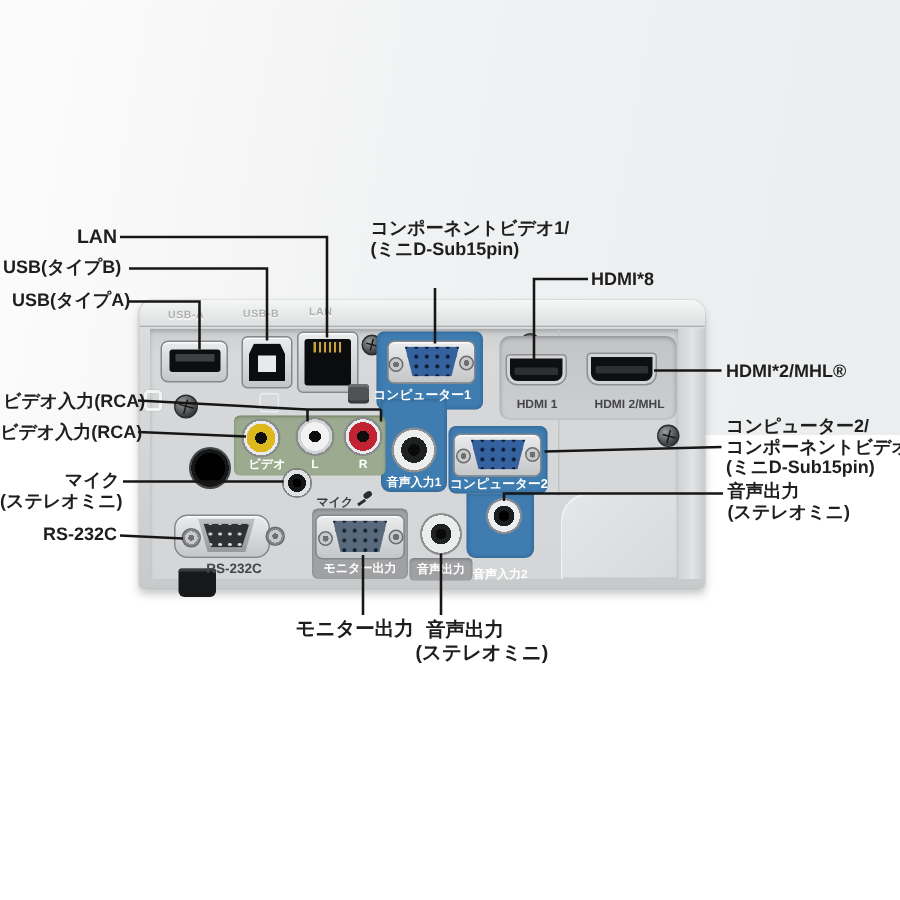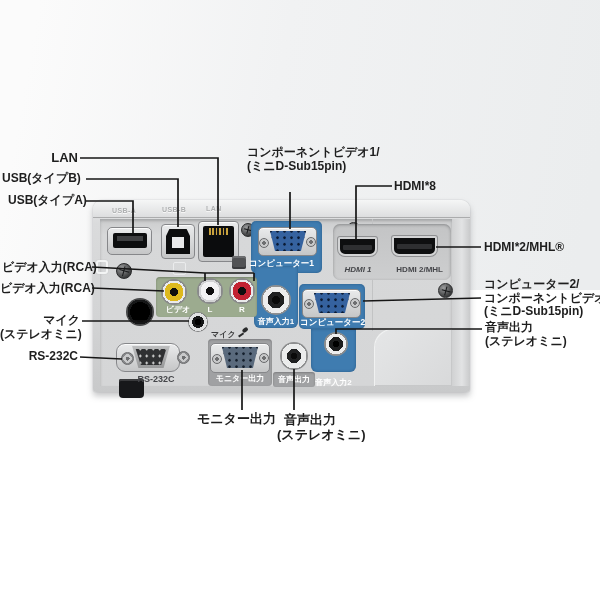--- a/index.html
+++ b/index.html
@@ -143,21 +143,21 @@
   <div class="abs vga-screw" style="left:259px;top:238px;width:10px;height:10px;"></div>
   <div class="abs vga-screw" style="left:306px;top:237px;width:10px;height:10px;"></div>
   <div class="abs dsub" style="left:270px;top:231px;width:36px;height:20px;"></div>
   <div class="abs band" style="left:236px;top:258px;width:91px;">コンピューター1</div>
   <div class="abs jack" style="left:261px;top:285px;width:30px;height:30px;background:radial-gradient(circle,#0a0a0a 0 4px,#1f2021 4px 8.5px,#eceded 8.5px 13.5px,#8e8f90 13.5px 15px);"></div>
   <div class="abs band" style="left:254px;top:317px;width:44px;font-size:8px;">音声入力1</div>
 
   <div class="abs" style="left:333px;top:224px;width:118px;height:56px;background:linear-gradient(#c3c4c5,#cdcecf);border-radius:7px;box-shadow:inset 0 1px 3px rgba(80,82,84,.5);"></div>
   <div class="abs hdmi" style="left:338px;top:237px;width:39px;height:19px;"></div>
   <div class="abs hdmi" style="left:392px;top:236px;width:45px;height:20px;"></div>
-  <div class="abs ptxt" style="left:337px;top:265px;width:42px;font-size:8px;font-style:italic;">HDMI 1</div>
+  <div class="abs ptxt" style="left:337px;top:265px;width:42px;font-size:8px;">HDMI 1</div>
   <div class="abs ptxt" style="left:383px;top:265px;width:60px;font-size:8px;text-align:right;">HDMI 2/MHL</div>
 
   <div class="abs hole" style="left:126px;top:298px;width:28px;height:28px;"></div>
 
   <div class="abs green" style="left:156px;top:277px;width:101px;height:40px;border-radius:4px;"></div>
   <div class="abs jack" style="left:161px;top:279px;width:26px;height:26px;background:radial-gradient(circle,#0e0e0e 0 4px,#ddb91e 4px 9.5px,#e9eaeb 9.5px 11.5px,#898a8b 11.5px 13px);"></div>
   <div class="abs jack" style="left:197px;top:278px;width:26px;height:26px;background:radial-gradient(circle,#0e0e0e 0 4px,#f2f2f3 4px 9.5px,#d2d3d4 9.5px 11.5px,#898a8b 11.5px 13px);"></div>
   <div class="abs jack" style="left:229px;top:278px;width:26px;height:26px;background:radial-gradient(circle,#0e0e0e 0 4px,#c22333 4px 9.5px,#e9eaeb 9.5px 11.5px,#898a8b 11.5px 13px);"></div>
   <div class="abs band" style="left:157px;top:305px;width:42px;font-size:8px;">ビデオ</div>
   <div class="abs band" style="left:203px;top:305px;width:14px;font-size:8px;">L</div>

